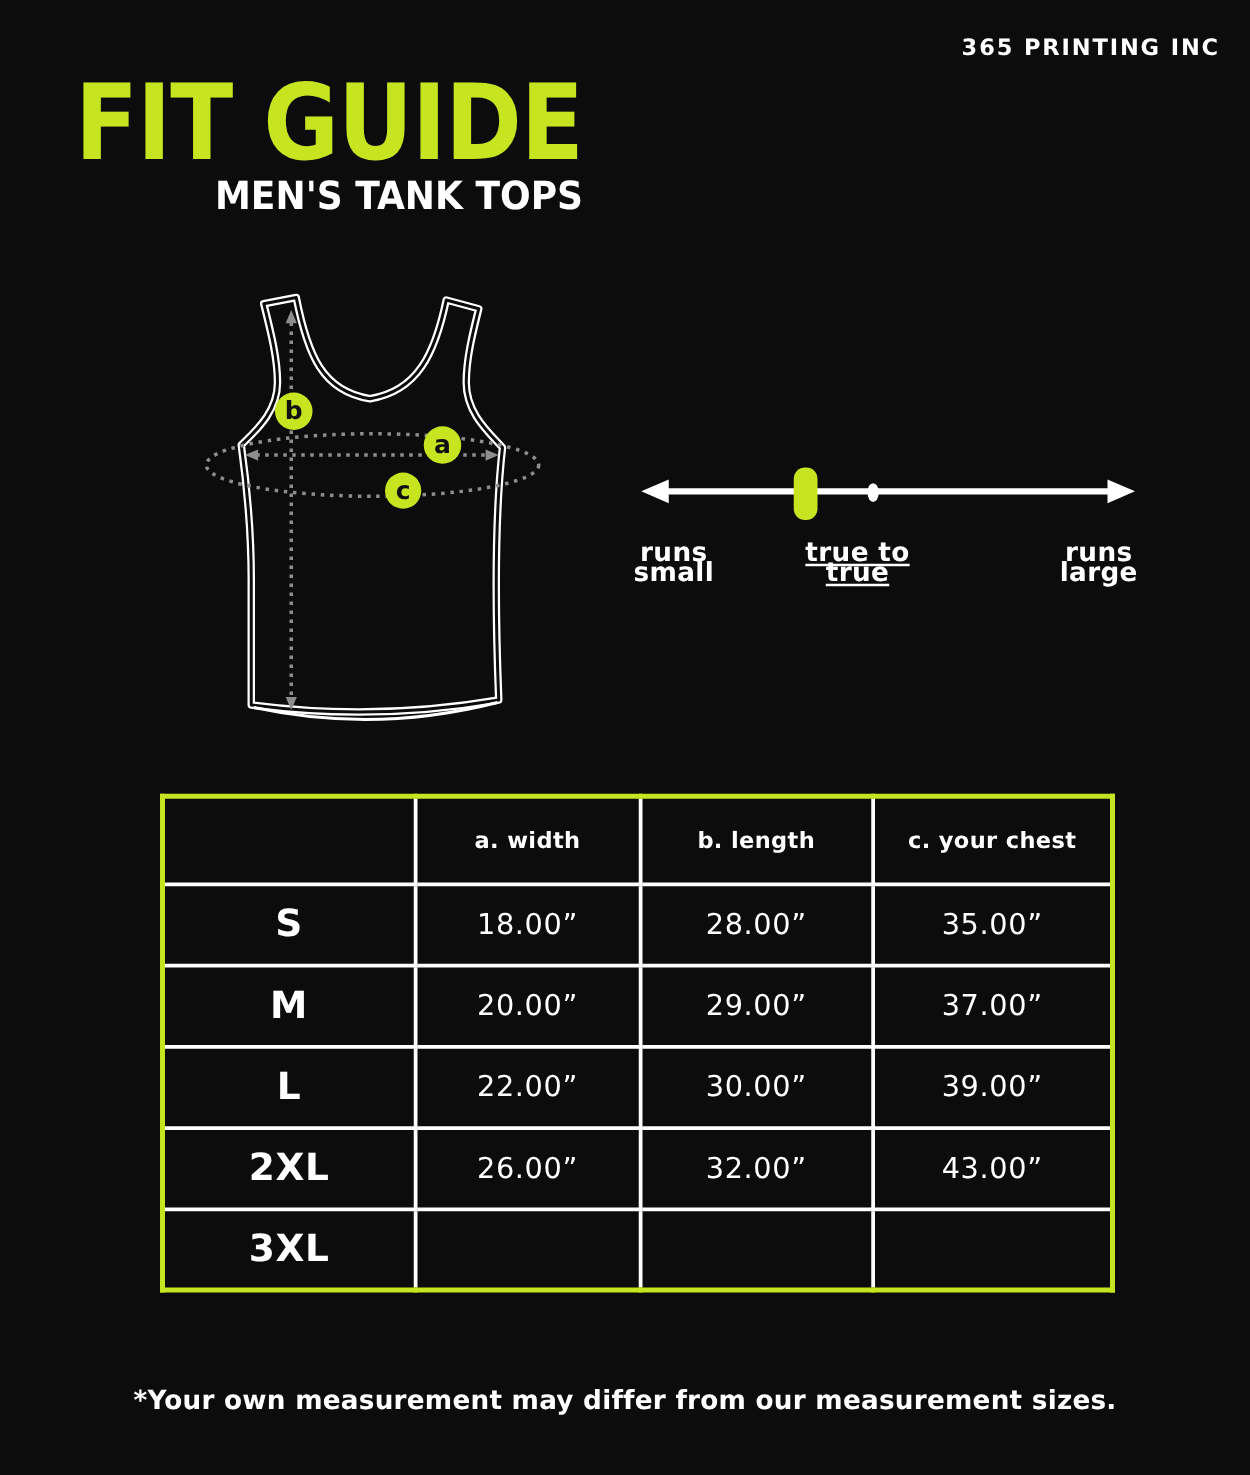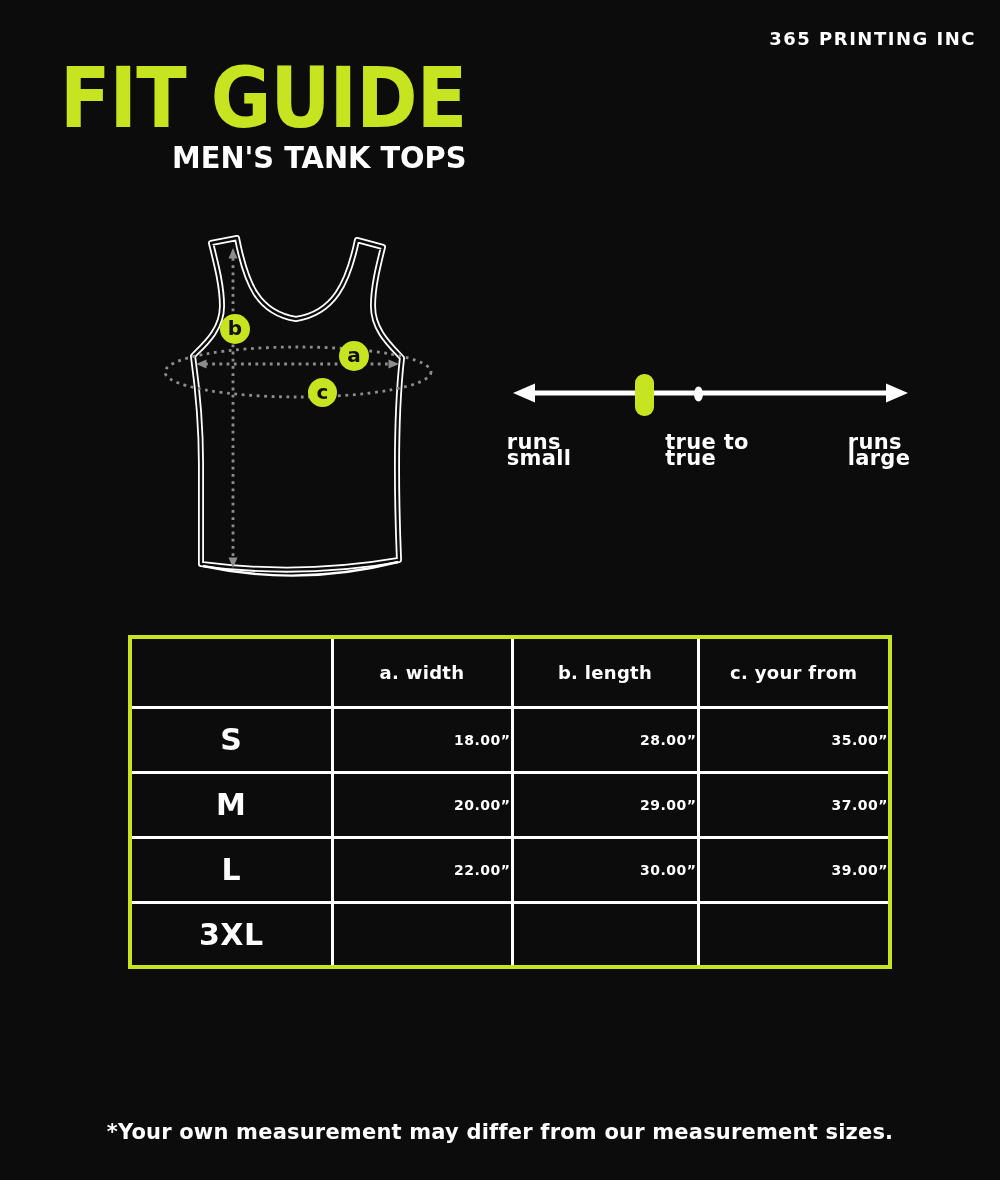--- a/index.html
+++ b/index.html
@@ -35,43 +35,43 @@
     display:flex;align-items:center;justify-content:center;
     font-weight:bold;font-size:20px;color:var(--ink);line-height:1;
   }
   .marker span{transform:translateY(-1px);}
   .marker-b{left:220px;top:314px;width:30px;height:30px;}
   .marker-a{left:339px;top:341px;width:30px;height:30px;}
   .marker-c{left:308px;top:378px;width:29px;height:29px;}
   .scale-svg{position:absolute;left:505px;top:368px;width:410px;height:52px;}
   .scale-label{
     position:absolute;top:434px;transform:translateX(-50%);
-    font-weight:bold;font-size:21px;line-height:16px;
+    text-align:center;font-weight:bold;font-size:21px;line-height:16px;
     letter-spacing:0.3px;white-space:nowrap;
   }
   .scale-label-left{left:539px;}
-  .scale-label-center{left:707px;}
+  .scale-label-center{left:686px;text-decoration:underline;}
   .scale-label-right{left:879px;}
   table.size-table{
     position:absolute;left:128px;top:635px;width:760px;
     border-collapse:collapse;table-layout:fixed;
     border:4px solid var(--accent);
   }
   .size-table td,.size-table th{
     border:3px solid var(--white);text-align:center;vertical-align:middle;
     color:var(--white);padding:0;
   }
   .size-table tr.hdr{height:70px;}
   .size-table tr.row{height:65px;}
   .size-table th{font-size:18px;font-weight:bold;letter-spacing:0.3px;}
   .size-table td.size{font-size:30px;font-weight:bold;letter-spacing:0.5px;}
-  .size-table td.val{font-size:14px;font-weight:bold;letter-spacing:0.5px;text-align:right;}
+  .size-table td.val{font-size:23px;font-weight:normal;letter-spacing:0.5px;}
   .footnote{
     position:absolute;left:0;top:1108px;width:1000px;text-align:center;
-    font-size:21px;font-weight:bold;letter-spacing:0.2px;color:var(--white);margin-top:12px;
+    font-size:21px;font-weight:bold;letter-spacing:0.2px;color:var(--white);
   }
 </style>
 </head>
 <body>
 
 <div class="page">
 
   <div class="brand">365 PRINTING INC</div>
   <h1 class="title">FIT GUIDE</h1>
   <div class="subtitle">MEN'S TANK TOPS</div>
@@ -154,41 +154,47 @@
       <col style="width:202px">
         <col style="width:180px">
         <col style="width:186px">
         <col style="width:192px">
     </colgroup>
     <tbody>
         <tr class="hdr">
       <th></th>
       <th>a. width</th>
       <th>b. length</th>
-      <th>c. your from</th>
+      <th>c. your chest</th>
     </tr>
     <tr class="row">
       <td class="size">S</td>
       <td class="val">18.00”</td>
       <td class="val">28.00”</td>
       <td class="val">35.00”</td>
     </tr>
     <tr class="row">
       <td class="size">M</td>
       <td class="val">20.00”</td>
       <td class="val">29.00”</td>
       <td class="val">37.00”</td>
     </tr>
     <tr class="row">
       <td class="size">L</td>
       <td class="val">22.00”</td>
       <td class="val">30.00”</td>
       <td class="val">39.00”</td>
     </tr>
     <tr class="row">
+      <td class="size">2XL</td>
+      <td class="val">26.00”</td>
+      <td class="val">32.00”</td>
+      <td class="val">43.00”</td>
+    </tr>
+    <tr class="row">
       <td class="size">3XL</td>
       <td class="val"></td>
       <td class="val"></td>
       <td class="val"></td>
     </tr>
   </tbody>
     </table>
 
   <div class="footnote">*Your own measurement may differ from our measurement sizes.</div>
 

